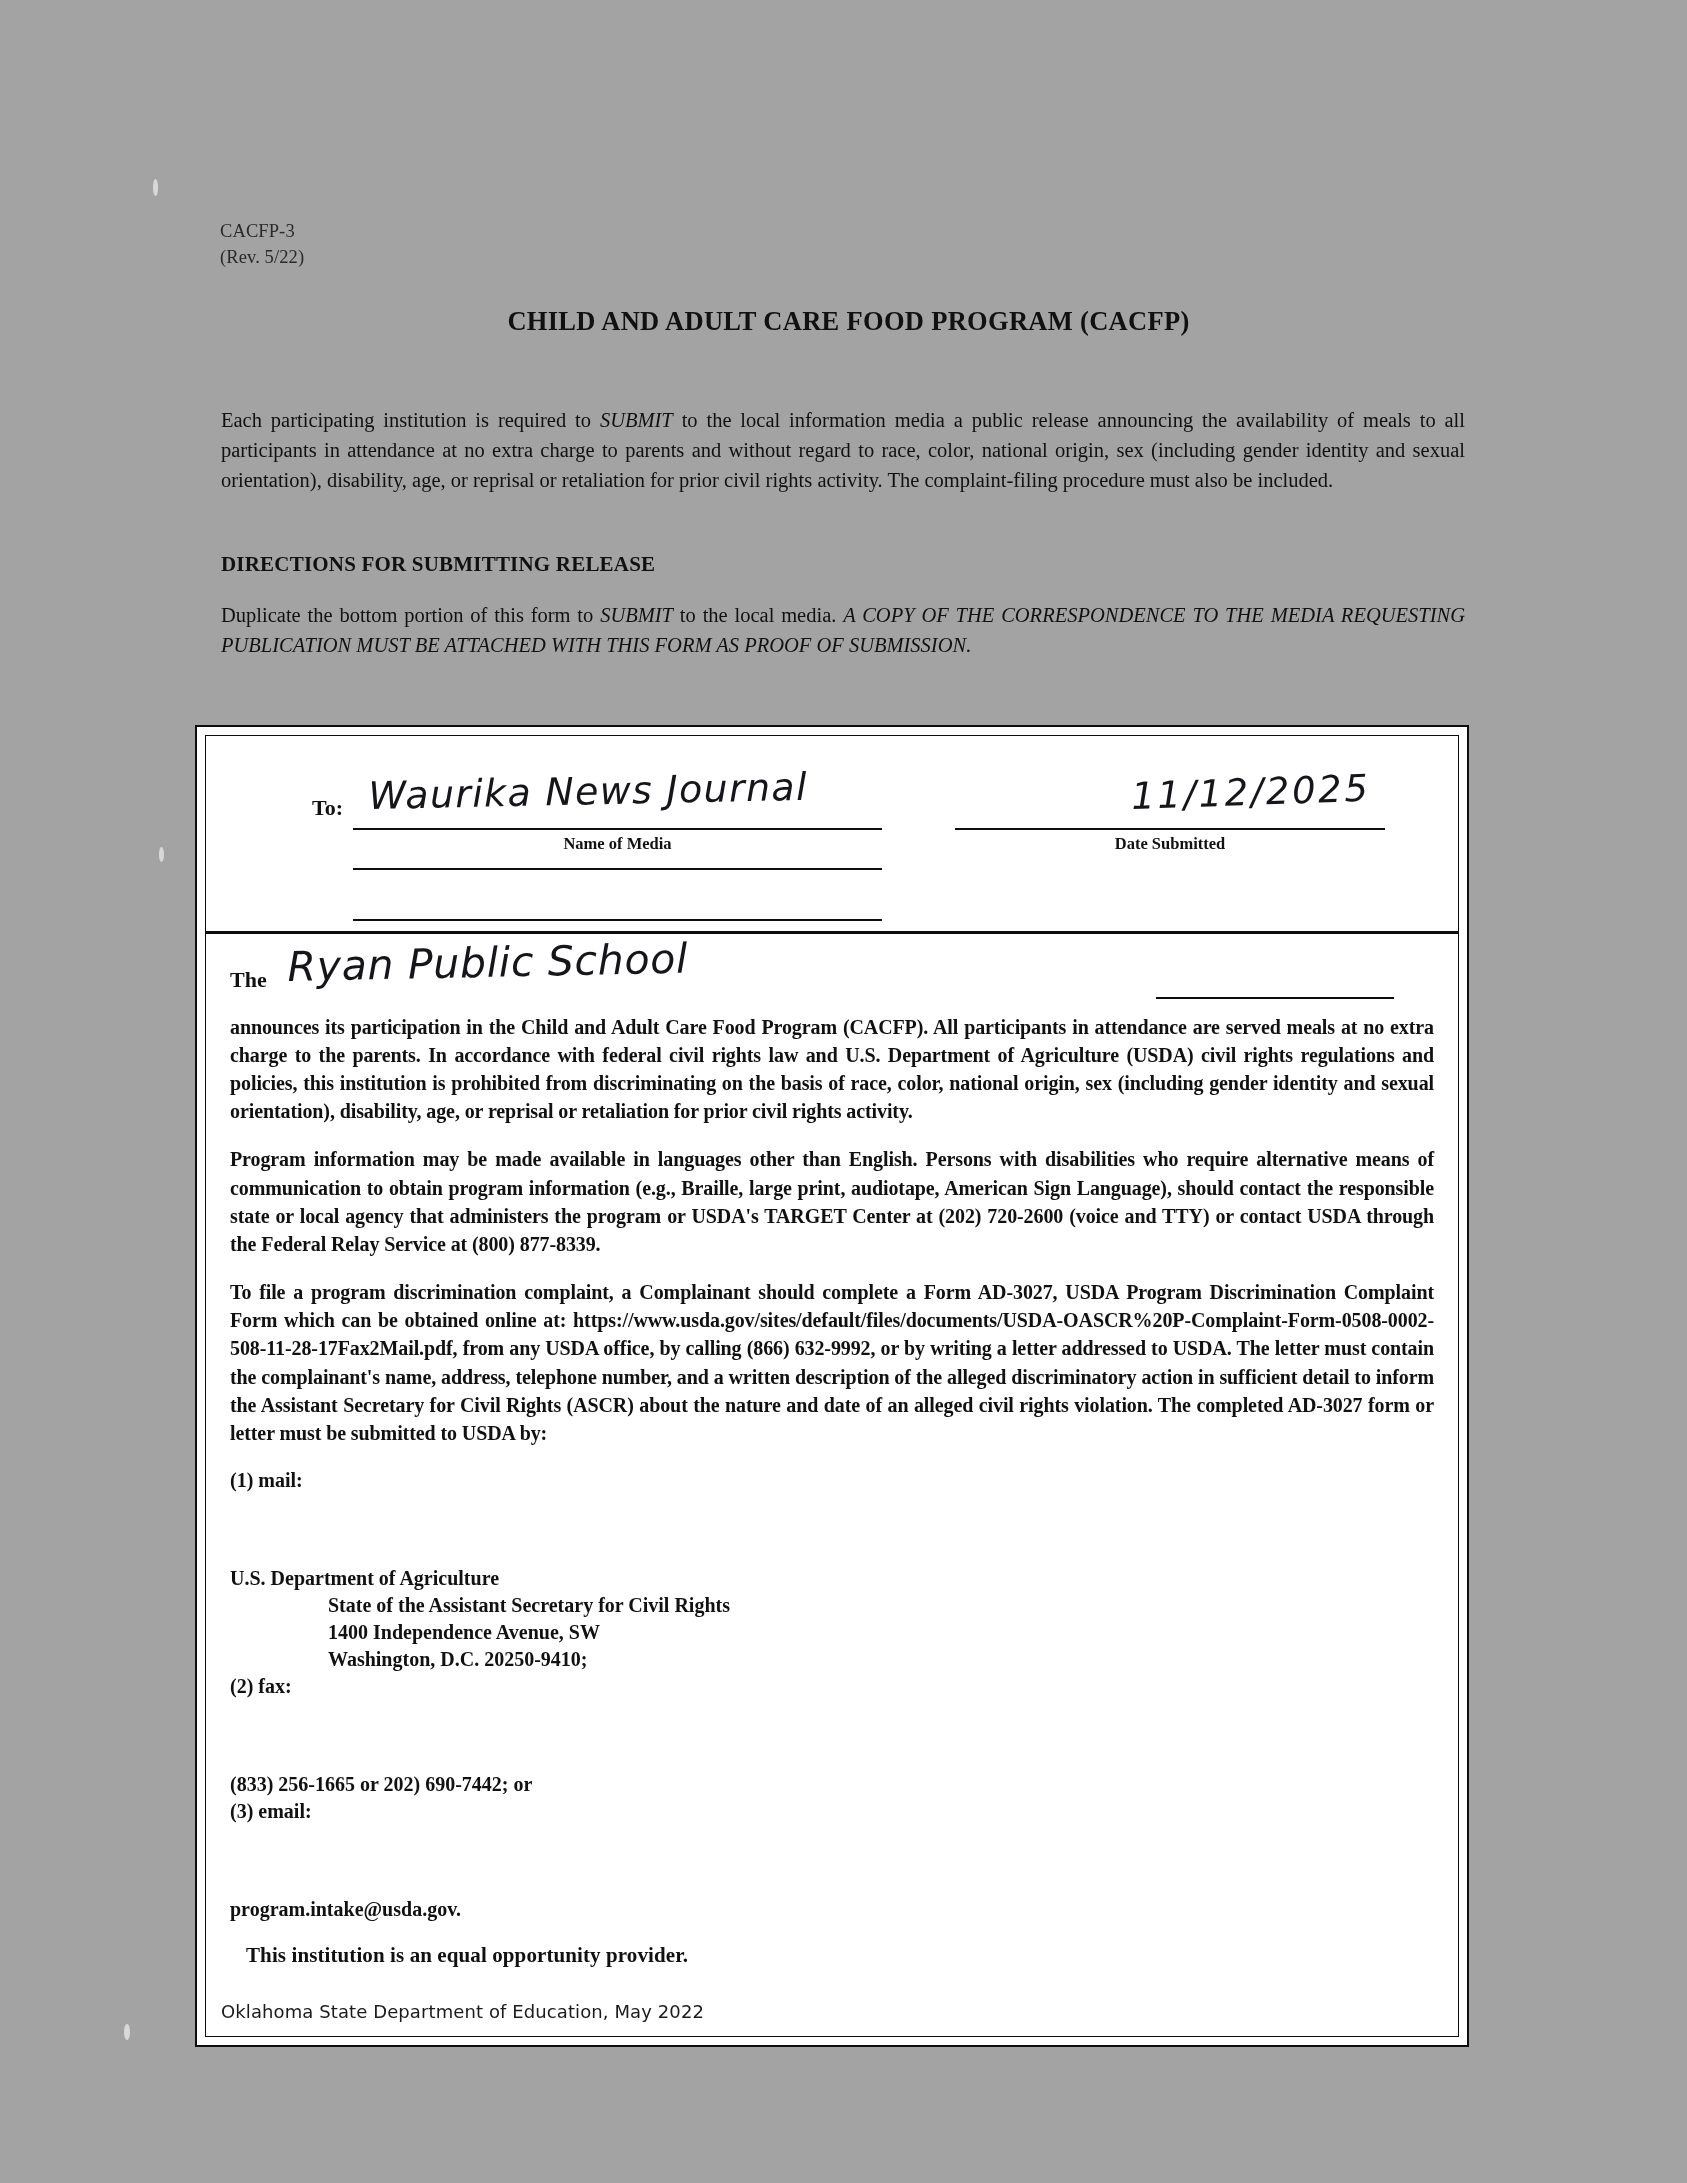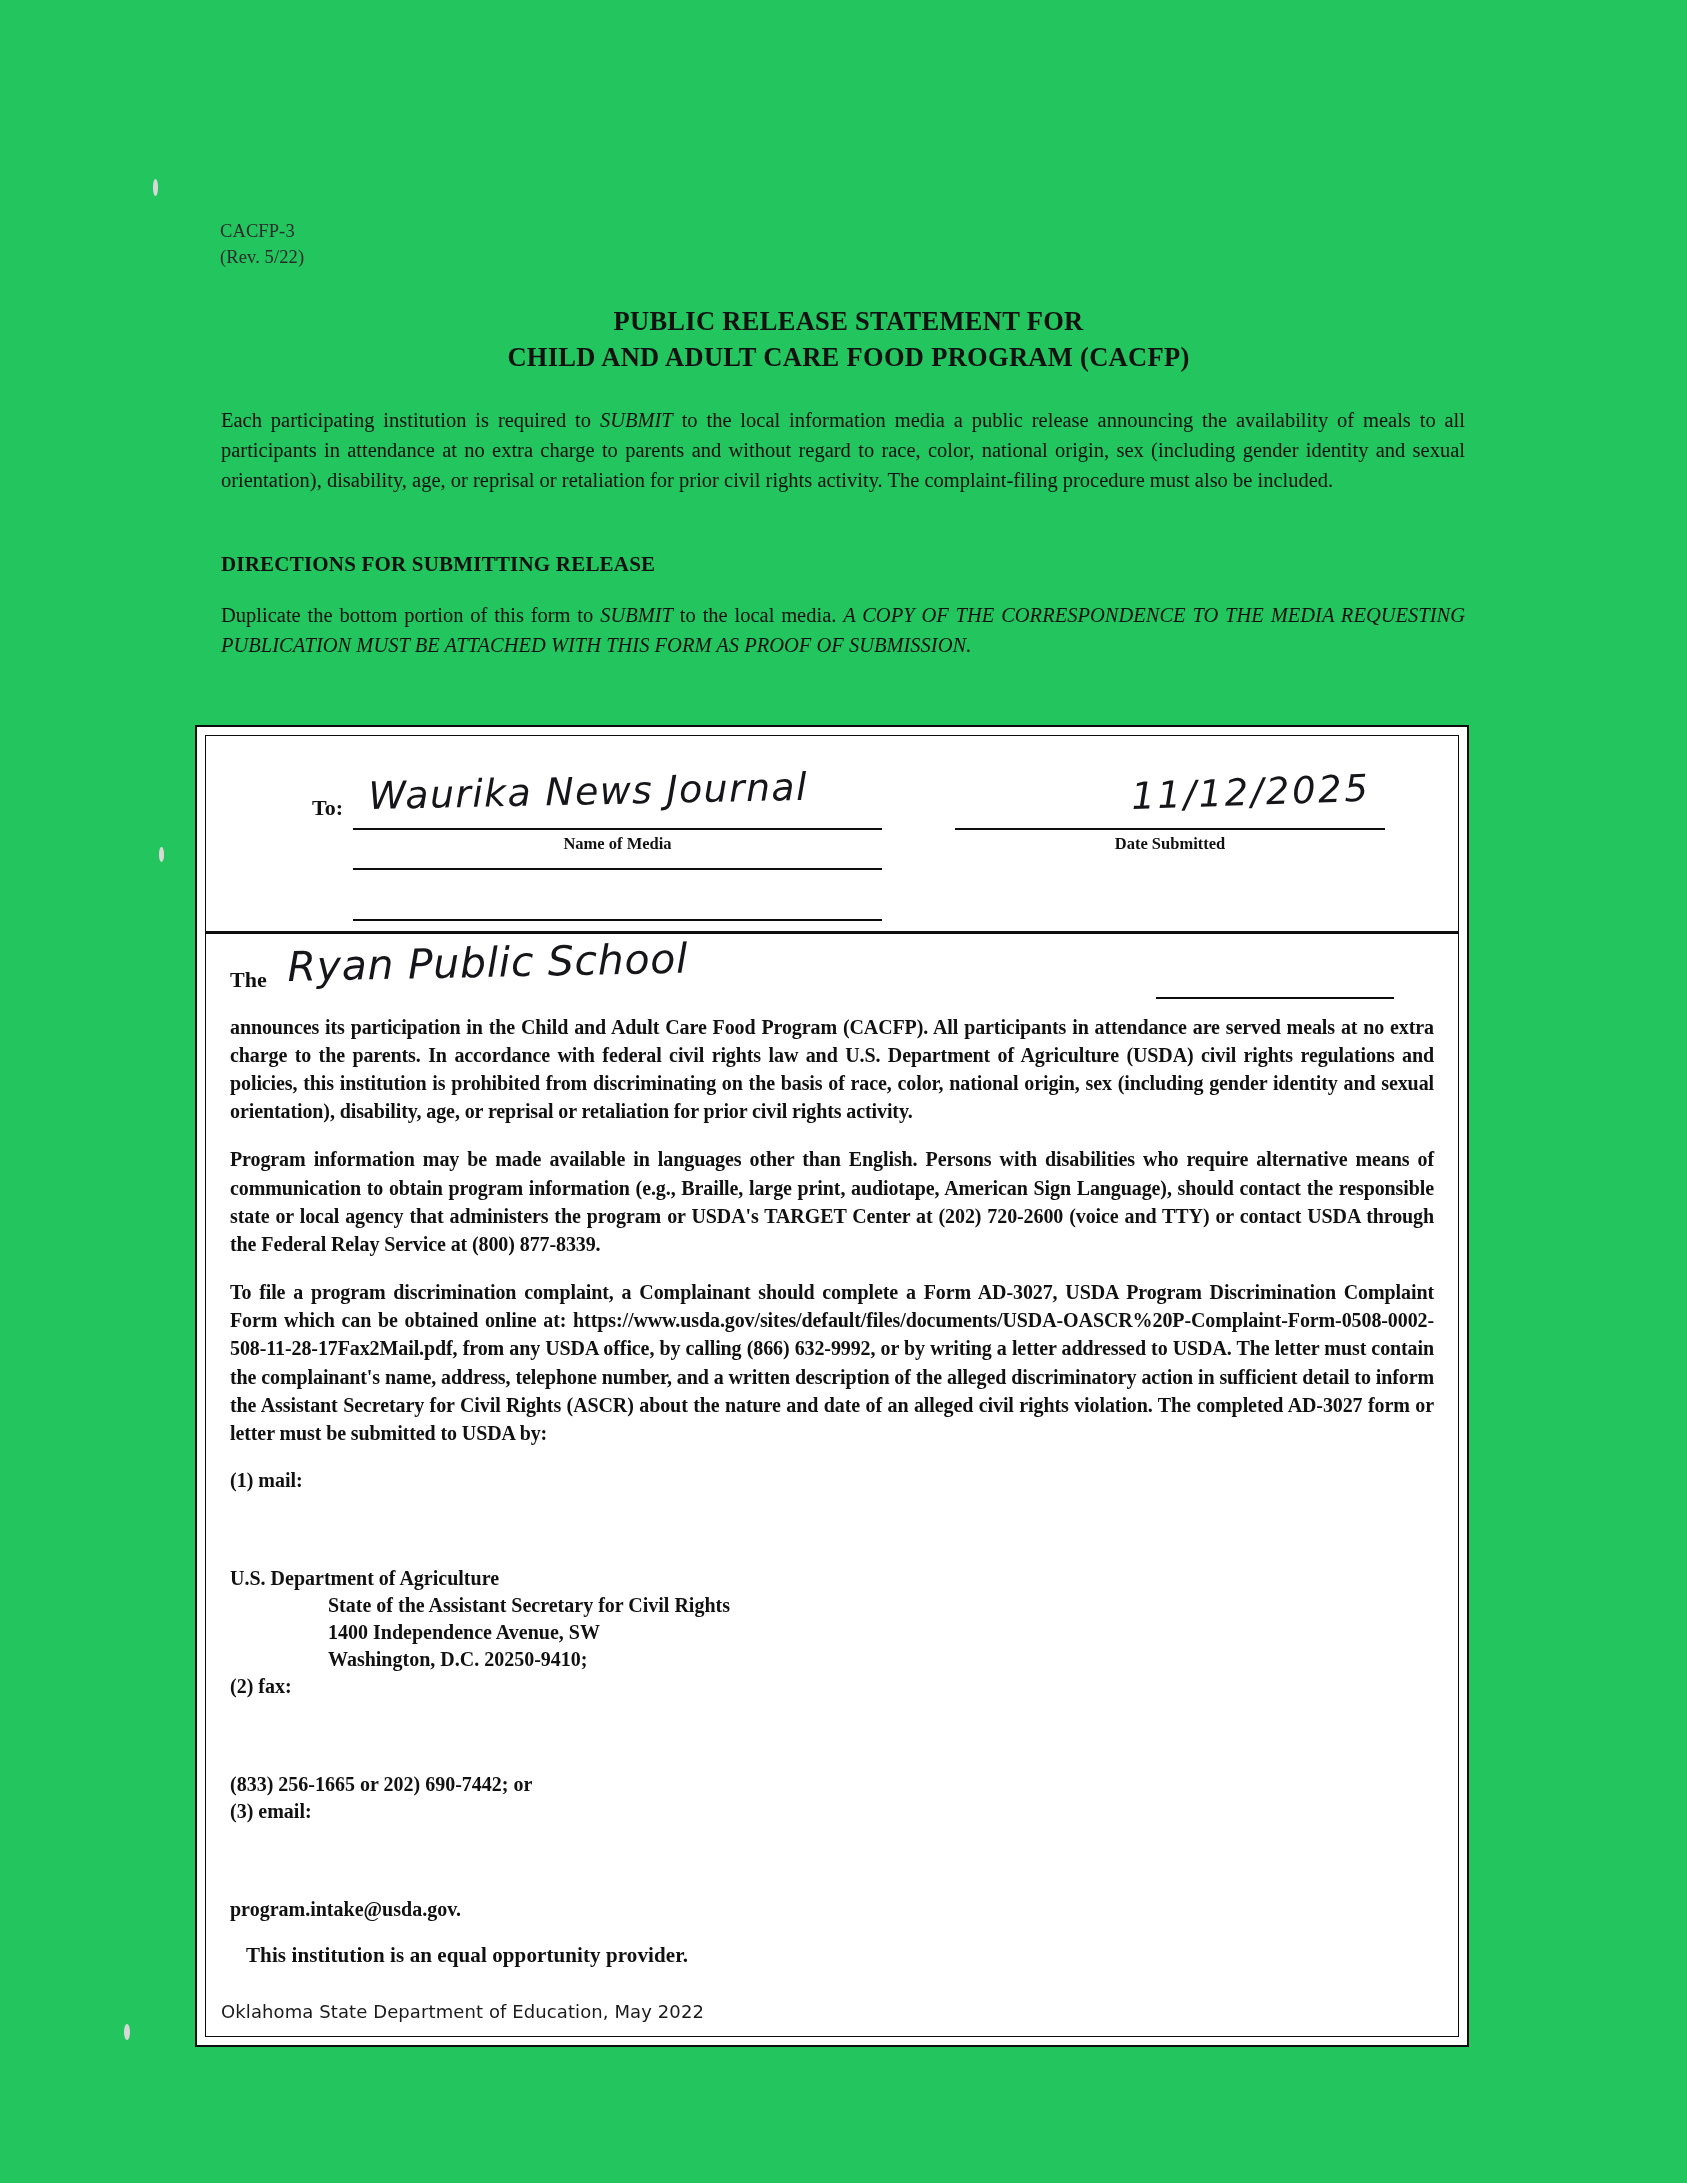--- a/index.html
+++ b/index.html
@@ -15,21 +15,21 @@
     color: #111111;
     position: relative;
     overflow: hidden;
   }
 
   .page {
     position: absolute;
     left: 0; top: 0;
     width: 1687px;
     height: 2183px;
-    background: #22c55e;
+    background: #a3a3a3;
     text-decoration: underline;
   }
 
   
   .form-code {
     position: absolute;
     left: 220px;
     top: 218px;
     font-size: 18.5px;
     line-height: 1.42;
@@ -285,21 +285,20 @@
   <div class="scan-mark" style="left:153px;top:179px;width:5.3px;height:17px;"></div>
   <div class="scan-mark" style="left:159px;top:847px;width:4.6px;height:14.6px;"></div>
   <div class="scan-mark" style="left:124px;top:2024px;width:6px;height:16px;"></div>
 
   <div class="form-code">
     <div>CACFP-3</div>
     <div>(Rev. 5/22)</div>
   </div>
 
   <div class="doc-title">
-    <span class="line">PUBLIC RELEASE STATEMENT FOR</span>
     <span class="line">CHILD AND ADULT CARE FOOD PROGRAM (CACFP)</span>
   </div>
 
   <div class="intro"><span>Each participating institution is required to </span><i>SUBMIT</i><span> to the local information media a public release announcing the availability of meals to all participants in attendance at no extra charge to parents and without regard to race, color, national origin, sex (including gender identity and sexual orientation), disability, age, or reprisal or retaliation for prior civil rights activity. The complaint-filing procedure must also be included.</span></div>
 
   <div class="directions-head">DIRECTIONS FOR SUBMITTING RELEASE</div>
 
   <div class="directions-body"><span>Duplicate the bottom portion of this form to </span><i>SUBMIT</i><span> to the local media. </span><i>A COPY OF THE CORRESPONDENCE TO THE MEDIA REQUESTING PUBLICATION MUST BE ATTACHED WITH THIS FORM AS PROOF OF SUBMISSION.</i></div>
 
   <div class="release-box">

